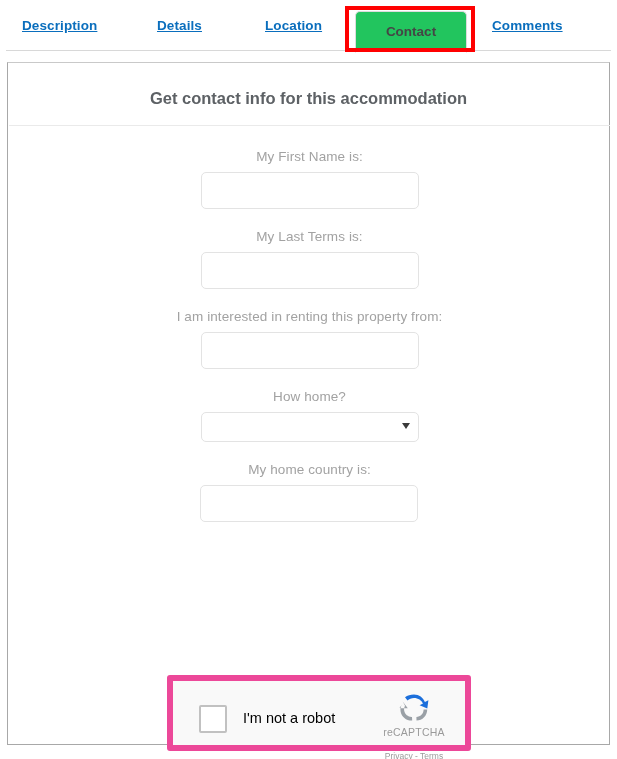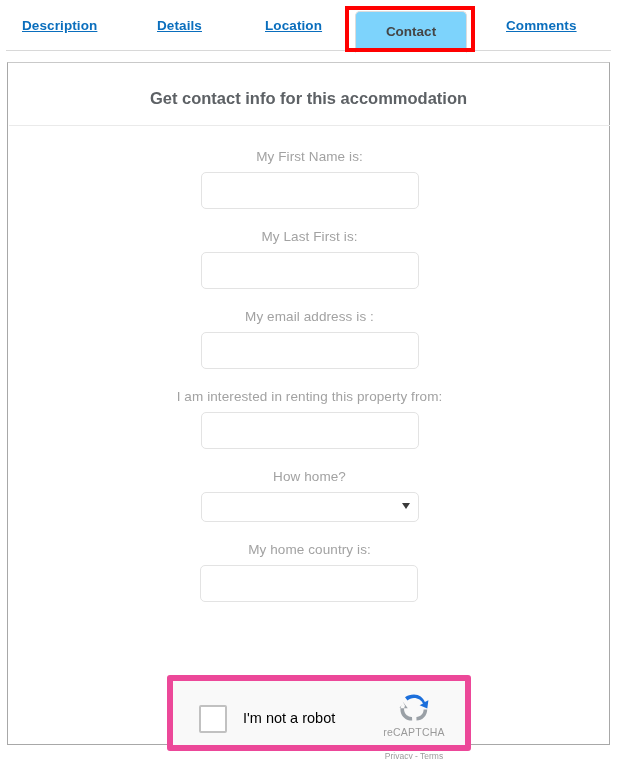--- a/index.html
+++ b/index.html
@@ -40,30 +40,30 @@
   }
   .tab-link {
     color: #0a6ebd;
     text-decoration: underline;
     font-weight: bold;
     cursor: pointer;
   }
   .tab-desc     { left: 22px;  }
   .tab-details  { left: 157px; }
   .tab-location { left: 265px; }
-  .tab-comments { left: 492px; margin-left: 14px; }
+  .tab-comments { left: 492px; }
 
   
   .tab-active-box {
     position: absolute;
     left: 355px;
     top: 11px;
     width: 110px;
     height: 40px;
-    background: #7dd3fc;
+    background: #22c55e;
     border: 1px solid #dcdcdc;
     border-bottom: 1px solid #ffffff;
     border-radius: 5px 5px 0 0;
     z-index: 3;
   }
   .tab-active-label {
     position: absolute;
     left: 0;
     top: 12px;
     width: 110px;
@@ -263,28 +263,24 @@
   <div class="panel-divider"></div>
 
   <div class="form-area">
 
     <div class="field-block">
       <div class="field-label">My First Name is:</div>
       <input class="text-input" type="text" value="" style="">
     </div>
 
     <div class="field-block">
-      <div class="field-label">My Last First is:</div>
+      <div class="field-label">My Last Terms is:</div>
       <input class="text-input" type="text" value="" style="">
     </div>
 
-    <div class="field-block">
-      <div class="field-label">My email address is :</div>
-      <input class="text-input" type="text" value="" style="">
-    </div>
 
     <div class="field-block">
       <div class="field-label">I am interested in renting this property from:</div>
       <input class="text-input" type="text" value="" style="">
     </div>
 
     <div class="field-block">
       <div class="field-label">How home?</div>
       <div class="select-wrap">
         <input class="select-input" type="text" readonly="" value="" style="">

